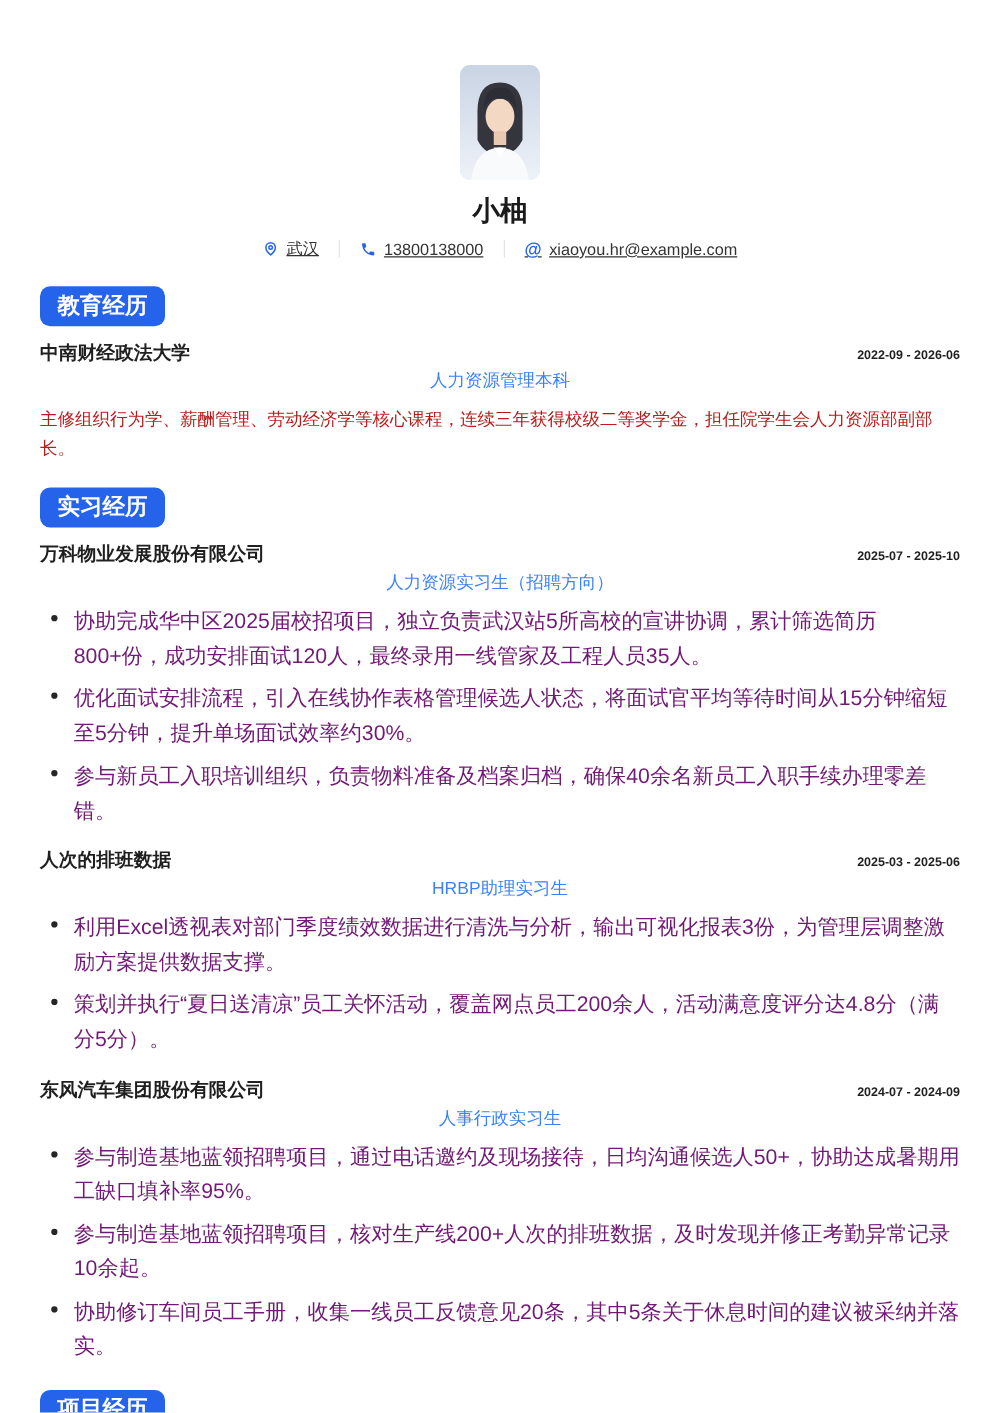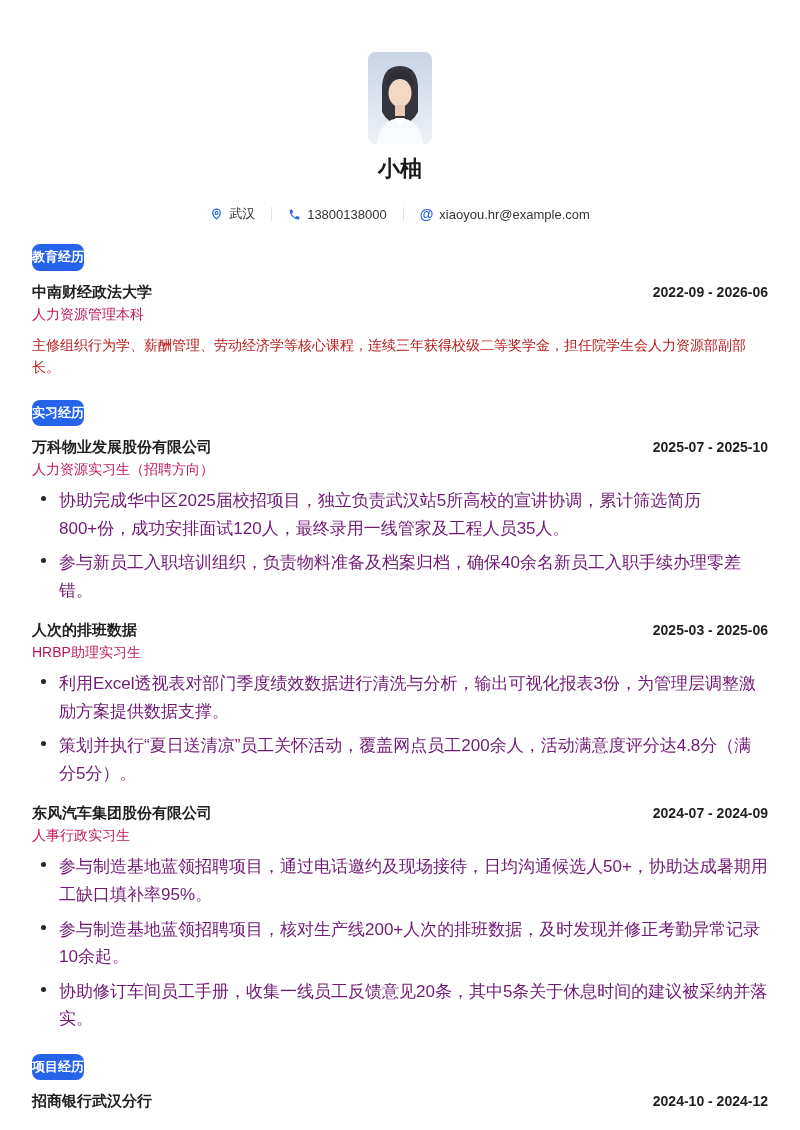--- a/index.html
+++ b/index.html
@@ -14,41 +14,41 @@
 
   
   .header { text-align: center; padding-top: 52px; }
   .photo {
     width: 64px; height: 92px; border-radius: 8px; overflow: hidden;
     margin: 0 auto; background: #dfe6ef;
   }
   .photo svg { display: block; }
   .name { font-size: 22px; font-weight: bold; color: #1a1a1a; margin-top: 12px; line-height: 1.15; }
   .contact {
-    margin-top: 24px; display: flex; justify-content: center; align-items: center;
-    gap: 16px; font-size: 13px; color: #333;
+    margin-top: 9px; display: flex; justify-content: center; align-items: center;
+    gap: 16px; font-size: 13px; color: #333; text-decoration: underline;
   }
   .contact-item { display: flex; align-items: center; gap: 6px; }
   .contact-item svg { display: block; }
   .at-glyph { color: #2563eb; font-size: 14px; font-weight: bold; line-height: 1; }
   .sep { width: 1px; height: 14px; background: #e3e3e6; }
 
   
   .section { margin-top: 21px; }
   .badge {
     display: inline-block; background: #2563eb; color: #fff;
-    font-size: 13px; font-weight: bold; padding: 6px 0; border-radius: 8px;
+    font-size: 18px; font-weight: bold; padding: 6px 14px; border-radius: 8px;
     line-height: 1.1;
   }
   .entry { margin-top: 12px; }
   .entry + .entry { margin-top: 17px; }
   .entry-head { display: flex; justify-content: space-between; align-items: baseline; gap: 16px; }
   .entry-title { font-size: 15px; font-weight: bold; color: #1f1f1f; }
-  .entry-dates { font-size: 14px; font-weight: bold; color: #1f1f1f; white-space: nowrap; }
-  .entry-sub { display: flex; justify-content: flex-start; font-size: 14px; color: #be185d; margin-top: 4px; }
+  .entry-dates { font-size: 10px; font-weight: bold; color: #1f1f1f; white-space: nowrap; }
+  .entry-sub { display: flex; justify-content: center; font-size: 14px; color: #3b82f6; margin-top: 4px; }
   .para { font-size: 14px; line-height: 1.62; margin: 10px 0 12px; color: #b91c1c; }
 
   ul.bullets { margin: 8px 0 0; padding: 0; list-style: none; }
   ul.bullets li {
     position: relative; padding-left: 27px; font-size: 17px; line-height: 1.62;
     color: #701a75; margin-top: 7px;
   }
   ul.bullets li::before {
     content: ""; position: absolute; left: 9px; top: 9px;
     width: 5px; height: 5px; border-radius: 50%; background: #262626;
@@ -126,20 +126,21 @@
     <div class="entry">
       <div class="entry-head">
         <span class="entry-title">万科物业发展股份有限公司</span>
         <span class="entry-dates">2025-07 - 2025-10</span>
       </div>
       <div class="entry-sub">
         <span>人力资源实习生（招聘方向）</span>
       </div>
       <ul class="bullets">
         <li>协助完成华中区2025届校招项目，独立负责武汉站5所高校的宣讲协调，累计筛选简历800+份，成功安排面试120人，最终录用一线管家及工程人员35人。</li>
+        <li>优化面试安排流程，引入在线协作表格管理候选人状态，将面试官平均等待时间从15分钟缩短至5分钟，提升单场面试效率约30%。</li>
         <li>参与新员工入职培训组织，负责物料准备及档案归档，确保40余名新员工入职手续办理零差错。</li>
       </ul>
     </div>
 
     <div class="entry">
       <div class="entry-head">
         <span class="entry-title">人次的排班数据</span>
         <span class="entry-dates">2025-03 - 2025-06</span>
       </div>
       <div class="entry-sub">

